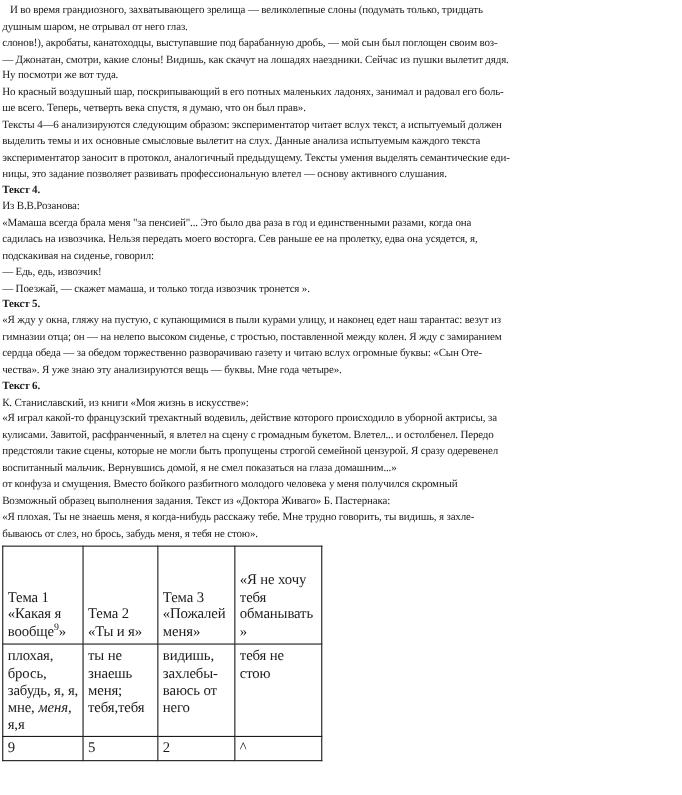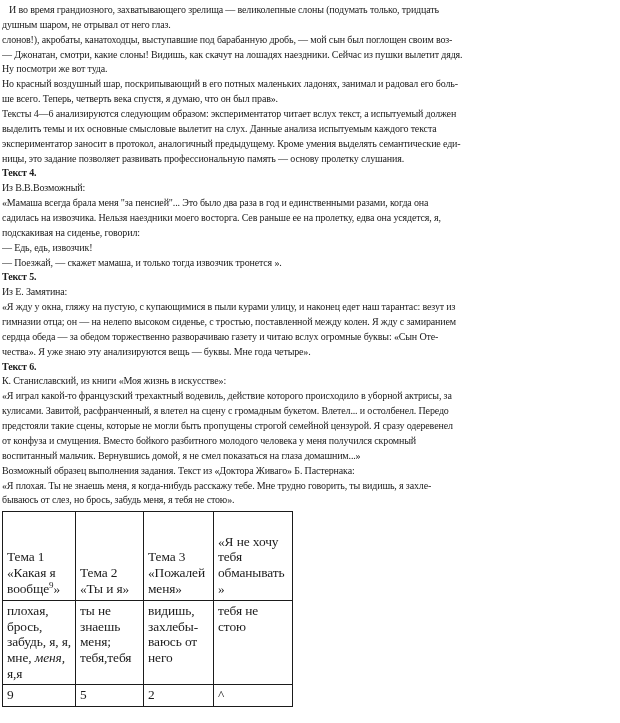--- a/index.html
+++ b/index.html
@@ -59,42 +59,41 @@
 <div class="doc">
   <div class="line i1">И во время грандиозного, захватывающего зрелища — великолепные слоны (подумать только, тридцать</div>
   <div class="line">душным шаром, не отрывал от него глаз.</div>
   <div class="line">слонов!), акробаты, канатоходцы, выступавшие под барабанную дробь, — мой сын был поглощен своим воз-</div>
   <div class="line">— Джонатан, смотри, какие слоны! Видишь, как скачут на лошадях наездники. Сейчас из пушки вылетит дядя.</div>
   <div class="line">Ну посмотри же вот туда.</div>
   <div class="line">Но красный воздушный шар, поскрипывающий в его потных маленьких ладонях, занимал и радовал его боль-</div>
   <div class="line">ше всего. Теперь, четверть века спустя, я думаю, что он был прав».</div>
   <div class="line">Тексты 4—6 анализируются следующим образом: экспериментатор читает вслух текст, а испытуемый должен</div>
   <div class="line">выделить темы и их основные смысловые вылетит на слух. Данные анализа испытуемым каждого текста</div>
-  <div class="line">экспериментатор заносит в протокол, аналогичный предыдущему. Кроме умения выделять семантические еди-</div>
-  <div class="line">ницы, это задание позволяет развивать профессиональную память — основу пролетку слушания.</div>
+  <div class="line">экспериментатор заносит в протокол, аналогичный предыдущему. Тексты умения выделять семантические еди-</div>
+  <div class="line">ницы, это задание позволяет развивать профессиональную влетел — основу активного слушания.</div>
   <div class="line b">Текст 4.</div>
-  <div class="line">Из В.В.Возможный:</div>
+  <div class="line">Из В.В.Розанова:</div>
   <div class="line">«Мамаша всегда брала меня "за пенсией"... Это было два раза в год и единственными разами, когда она</div>
-  <div class="line">садилась на извозчика. Нельзя наездники моего восторга. Сев раньше ее на пролетку, едва она усядется, я,</div>
+  <div class="line">садилась на извозчика. Нельзя передать моего восторга. Сев раньше ее на пролетку, едва она усядется, я,</div>
   <div class="line">подскакивая на сиденье, говорил:</div>
   <div class="line">— Едь, едь, извозчик!</div>
   <div class="line">— Поезжай, — скажет мамаша, и только тогда извозчик тронется ».</div>
   <div class="line b">Текст 5.</div>
-  <div class="line">Из Е. Замятина:</div>
   <div class="line">«Я жду у окна, гляжу на пустую, с купающимися в пыли курами улицу, и наконец едет наш тарантас: везут из</div>
   <div class="line">гимназии отца; он — на нелепо высоком сиденье, с тростью, поставленной между колен. Я жду с замиранием</div>
   <div class="line">сердца обеда — за обедом торжественно разворачиваю газету и читаю вслух огромные буквы: «Сын Оте-</div>
   <div class="line">чества». Я уже знаю эту анализируются вещь — буквы. Мне года четыре».</div>
   <div class="line b">Текст 6.</div>
   <div class="line">К. Станиславский, из книги «Моя жизнь в искусстве»:</div>
   <div class="line">«Я играл какой-то французский трехактный водевиль, действие которого происходило в уборной актрисы, за</div>
   <div class="line">кулисами. Завитой, расфранченный, я влетел на сцену с громадным букетом. Влетел... и остолбенел. Передо</div>
   <div class="line">предстояли такие сцены, которые не могли быть пропущены строгой семейной цензурой. Я сразу одеревенел</div>
+  <div class="line">воспитанный мальчик. Вернувшись домой, я не смел показаться на глаза домашним...»</div>
   <div class="line">от конфуза и смущения. Вместо бойкого разбитного молодого человека у меня получился скромный</div>
-  <div class="line">воспитанный мальчик. Вернувшись домой, я не смел показаться на глаза домашним...»</div>
   <div class="line">Возможный образец выполнения задания. Текст из «Доктора Живаго» Б. Пастернака:</div>
   <div class="line">«Я плохая. Ты не знаешь меня, я когда-нибудь расскажу тебе. Мне трудно говорить, ты видишь, я захле-</div>
   <div class="line">бываюсь от слез, но брось, забудь меня, я тебя не стою».</div>
 </div>
 
 <table class="proto">
   <colgroup>
     <col style="width:73px">
     <col style="width:68px">
     <col style="width:70px">

